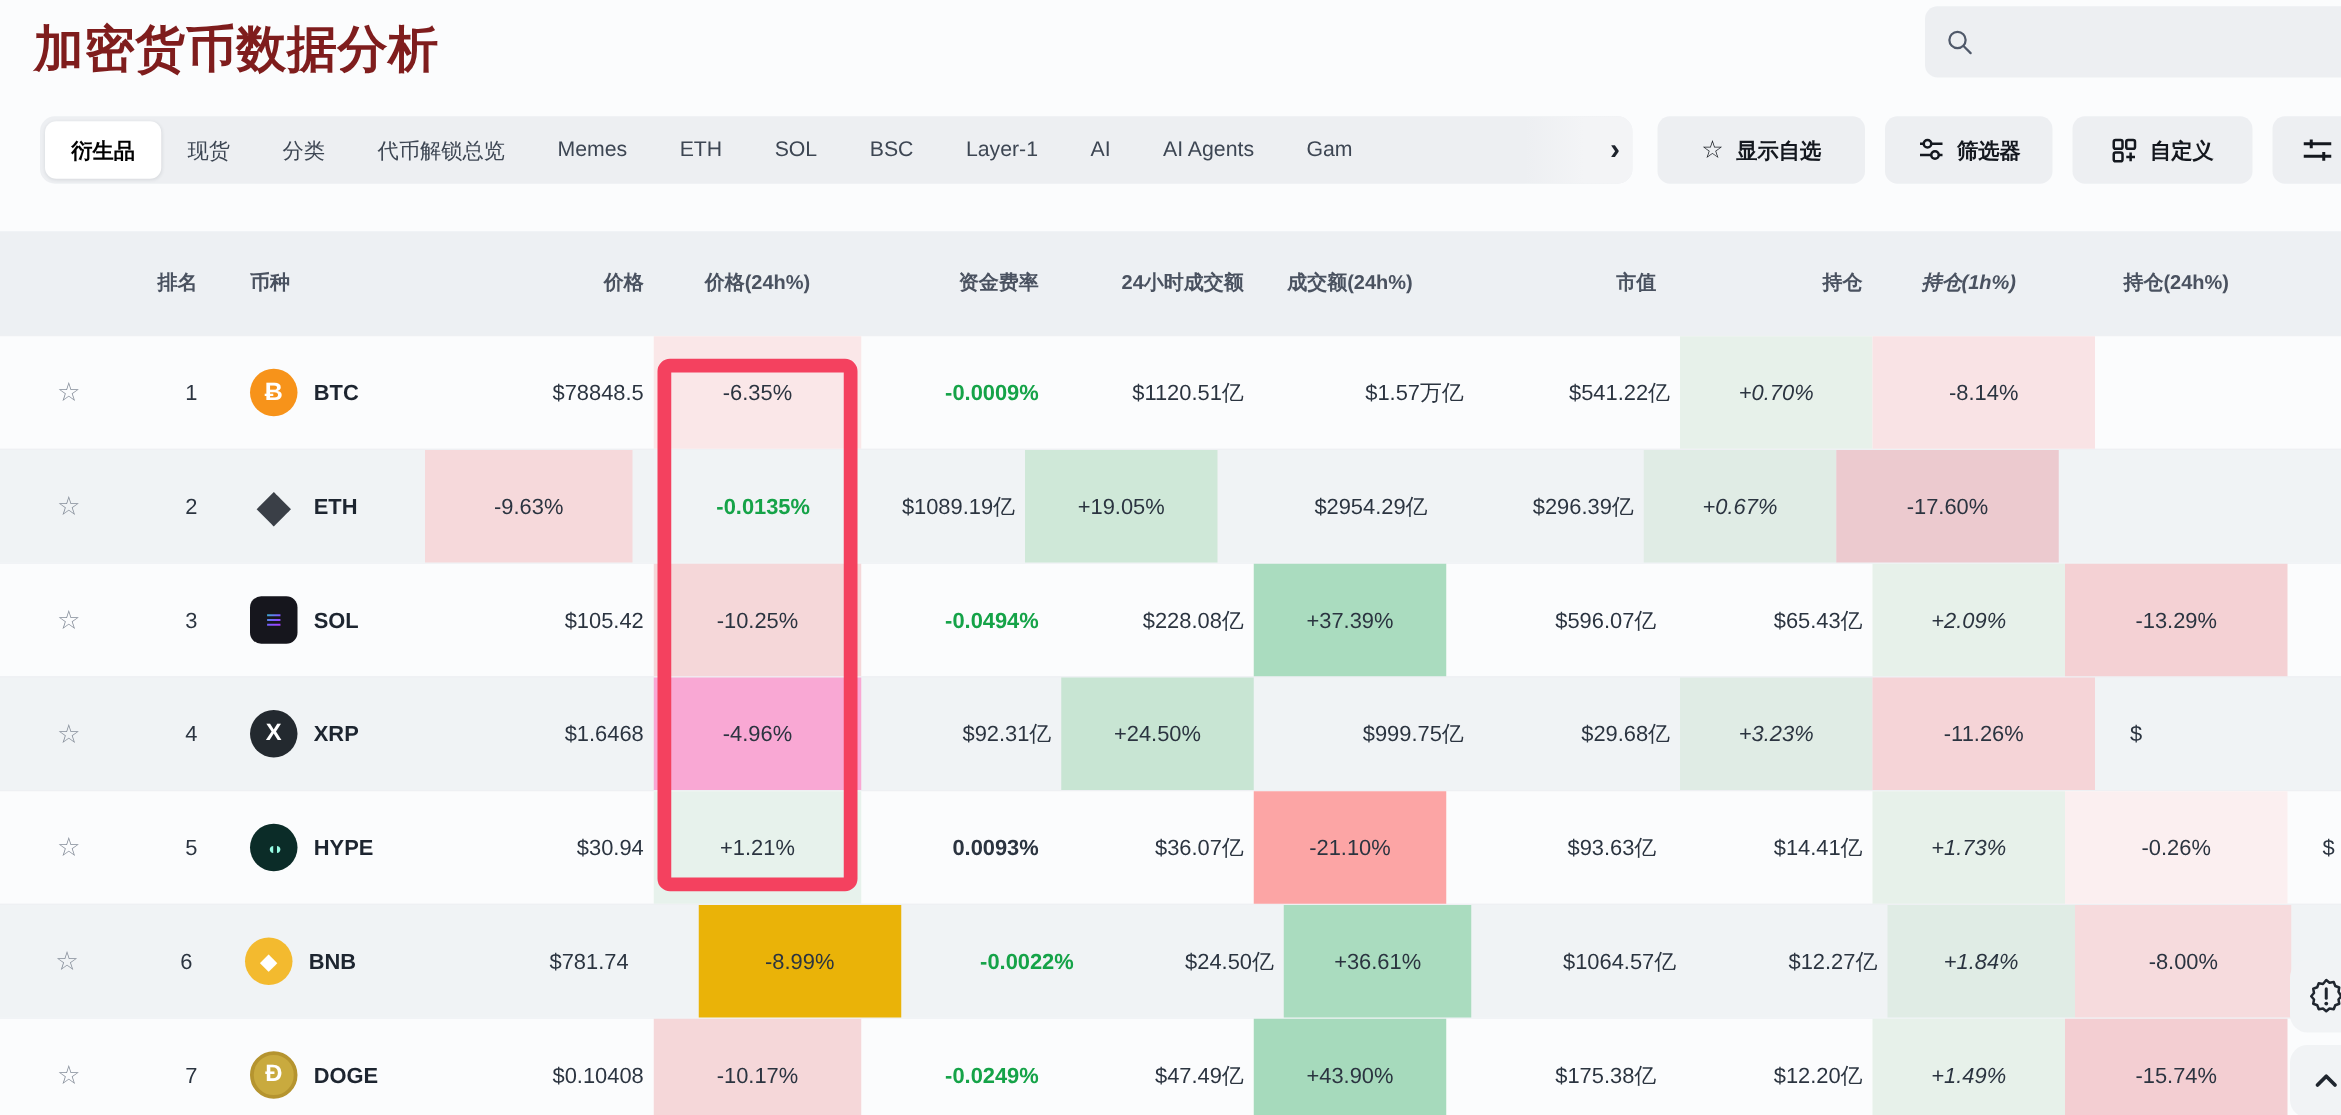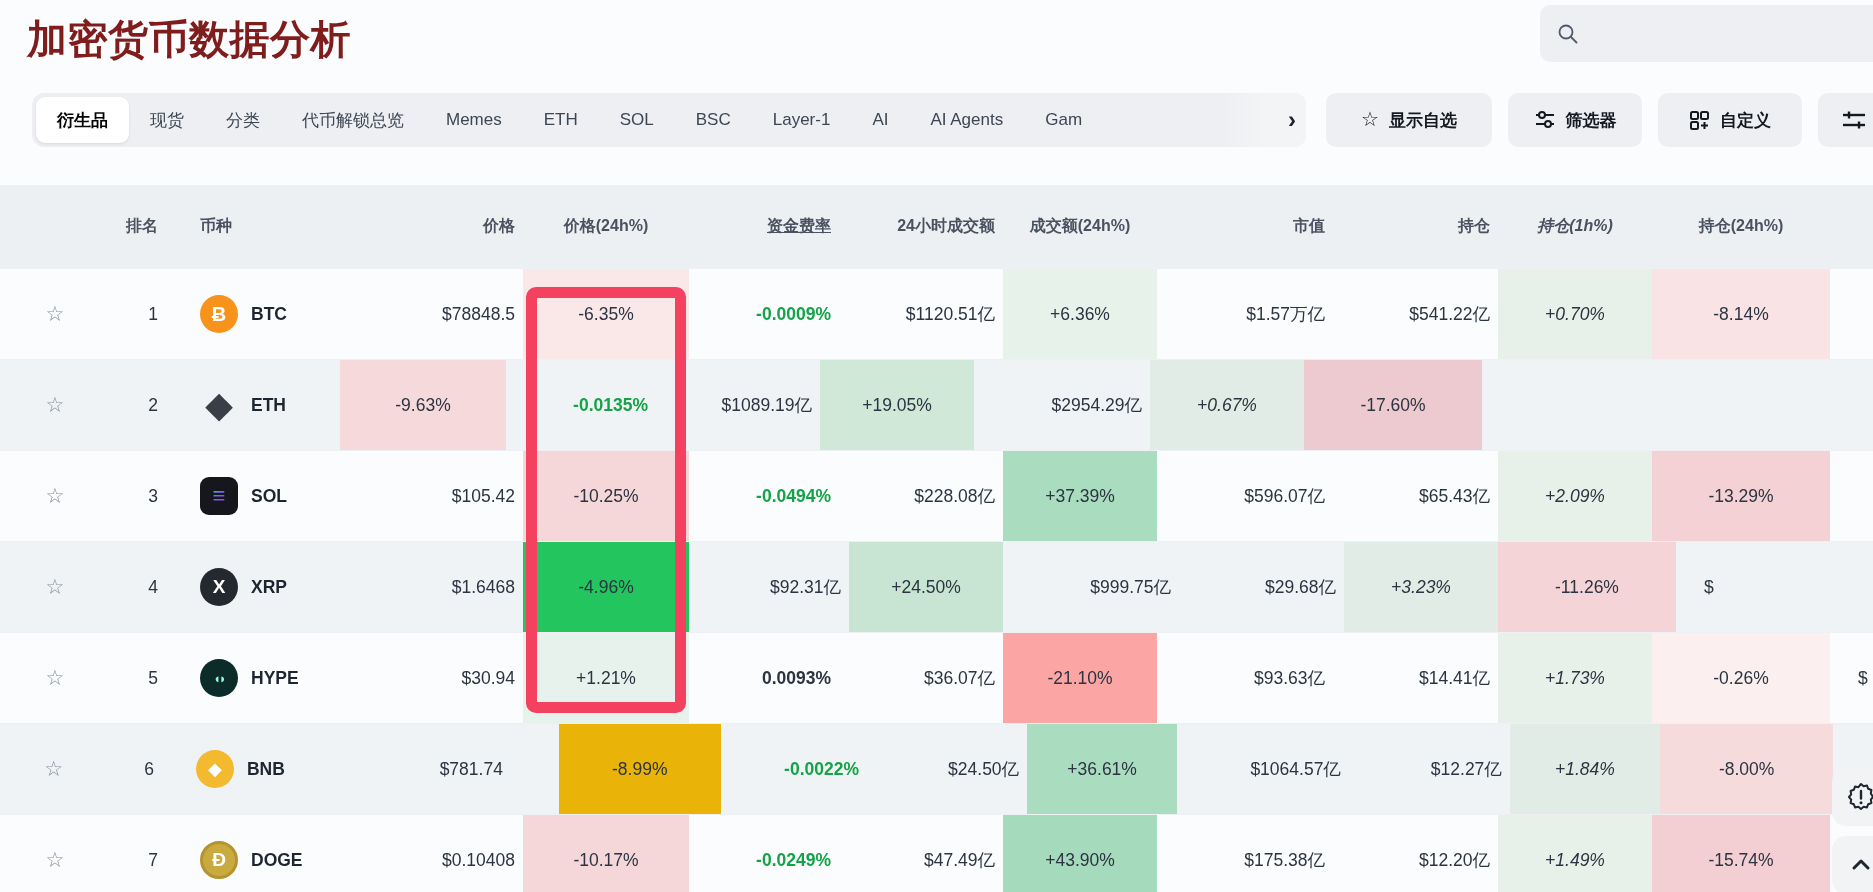--- a/index.html
+++ b/index.html
@@ -40,21 +40,21 @@
   .c-price { width:183px; justify-content:flex-end; padding-right:8px; }
   .c-chg   { width:166px; justify-content:center; }
   .c-fund  { width:154px; justify-content:flex-end; padding-right:12px; font-weight:bold; }
   .c-vol   { width:160px; justify-content:flex-end; padding-right:8px; }
   .c-volchg{ width:154px; justify-content:center; }
   .c-mcap  { width:176px; justify-content:flex-end; padding-right:8px; }
   .c-oi    { width:165px; justify-content:flex-end; padding-right:8px; }
   .c-oi1h  { width:154px; justify-content:center;font-style:italic; }
   .c-oi24h { width:178px; justify-content:center; }
   .c-extra { width:160px; justify-content:flex-start; padding-left:28px; }
-  .thead .c-fund { font-weight:600;text-decoration:underline; }
+  .thead .c-fund { font-weight:600; }
 
   .star { font-size:21px; color:#868e9a; }
   .coin-name { font-weight:bold; color:#1d2530; }
   .coin-icon { width:38px; height:38px; border-radius:50%; display:flex; align-items:center; justify-content:center; font-weight:bold; font-size:20px; color:#fff; flex:0 0 auto; }
   .icon-btc  { background:#f7931a; }
   .icon-eth  { background:transparent; color:#3a3f47; font-size:36px; }
   .icon-sol  { background:#16161d; border-radius:9px; }
   .icon-sol span { background:linear-gradient(135deg,#00ffa3,#7a5cff,#dc1fff); -webkit-background-clip:text; background-clip:text; color:transparent; font-size:22px; font-weight:bold; }
   .icon-xrp  { background:#23292f; font-size:19px; }
   .icon-hype { background:#0b2c28; color:#97fce4; font-size:13px; letter-spacing:-2px; }
@@ -171,41 +171,41 @@
           </div>
           <div class="cell c-rank">1</div>
           <div class="cell c-coin">
             <span class="coin-icon icon-btc">Ƀ</span>
             <span class="coin-name">BTC</span>
           </div>
           <div class="cell c-price">$78848.5</div>
           <div class="cell c-chg" style="background: rgb(250, 231, 232);">-6.35%</div>
           <div class="cell c-fund" style="color: rgb(21, 163, 72);">-0.0009%</div>
           <div class="cell c-vol">$1120.51亿</div>
-          <div class="cell c-volchg" style="background: rgb(231, 242, 235);">+6.36%</div>
           <div class="cell c-mcap">$1.57万亿</div>
           <div class="cell c-oi">$541.22亿</div>
           <div class="cell c-oi1h" style="background: rgb(231, 241, 234);">+0.70%</div>
           <div class="cell c-oi24h" style="background: rgb(249, 227, 229);">-8.14%</div>
           <div class="cell c-extra"></div>
         </div>
         <div class="row alt">
           <div class="cell c-star">
             <span class="star">☆</span>
           </div>
           <div class="cell c-rank">2</div>
           <div class="cell c-coin">
             <span class="coin-icon icon-eth">◆</span>
             <span class="coin-name">ETH</span>
           </div>
           <div class="cell c-chg" style="background: rgb(246, 217, 219);">-9.63%</div>
           <div class="cell c-fund" style="color: rgb(21, 163, 72);">-0.0135%</div>
           <div class="cell c-vol">$1089.19亿</div>
           <div class="cell c-volchg" style="background: rgb(207, 232, 216);">+19.05%</div>
           <div class="cell c-mcap">$2954.29亿</div>
+          <div class="cell c-oi">$296.39亿</div>
           <div class="cell c-oi1h" style="background: rgb(224, 236, 229);">+0.67%</div>
           <div class="cell c-oi24h" style="background: rgb(236, 202, 207);">-17.60%</div>
           <div class="cell c-extra"></div>
         </div>
         <div class="row">
           <div class="cell c-star">
             <span class="star">☆</span>
           </div>
           <div class="cell c-rank">3</div>
           <div class="cell c-coin">
@@ -228,21 +228,21 @@
         <div class="row alt">
           <div class="cell c-star">
             <span class="star">☆</span>
           </div>
           <div class="cell c-rank">4</div>
           <div class="cell c-coin">
             <span class="coin-icon icon-xrp">X</span>
             <span class="coin-name">XRP</span>
           </div>
           <div class="cell c-price">$1.6468</div>
-          <div class="cell c-chg" style="background: #22c55e;">-4.96%</div>
+          <div class="cell c-chg" style="background: #f9a8d4;">-4.96%</div>
           <div class="cell c-vol">$92.31亿</div>
           <div class="cell c-volchg" style="background: rgb(200, 229, 211);">+24.50%</div>
           <div class="cell c-mcap">$999.75亿</div>
           <div class="cell c-oi">$29.68亿</div>
           <div class="cell c-oi1h" style="background: rgb(224, 236, 229);">+3.23%</div>
           <div class="cell c-oi24h" style="background: rgb(245, 212, 215);">-11.26%</div>
           <div class="cell c-extra">$</div>
         </div>
         <div class="row">
           <div class="cell c-star">

